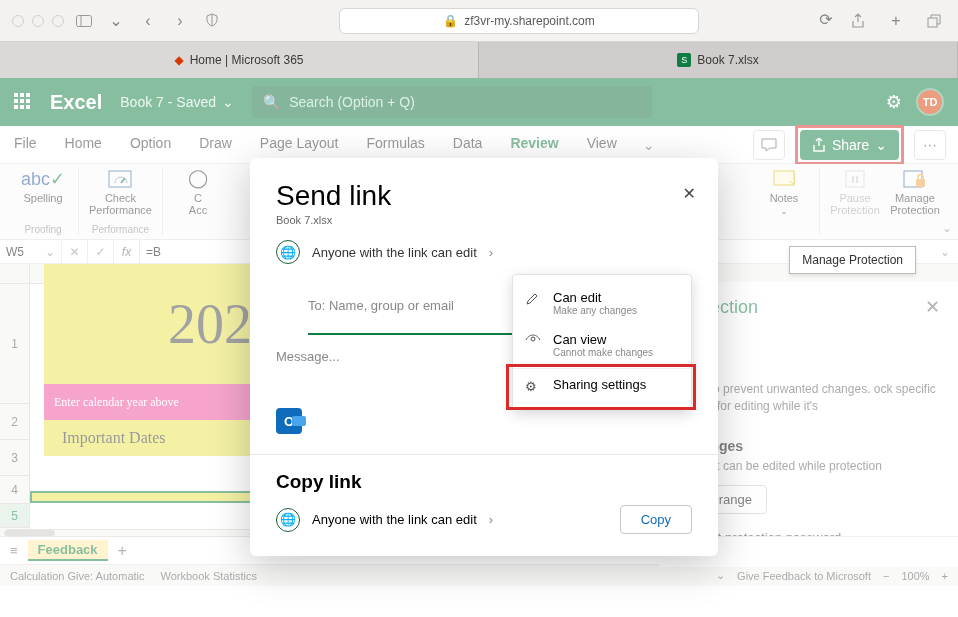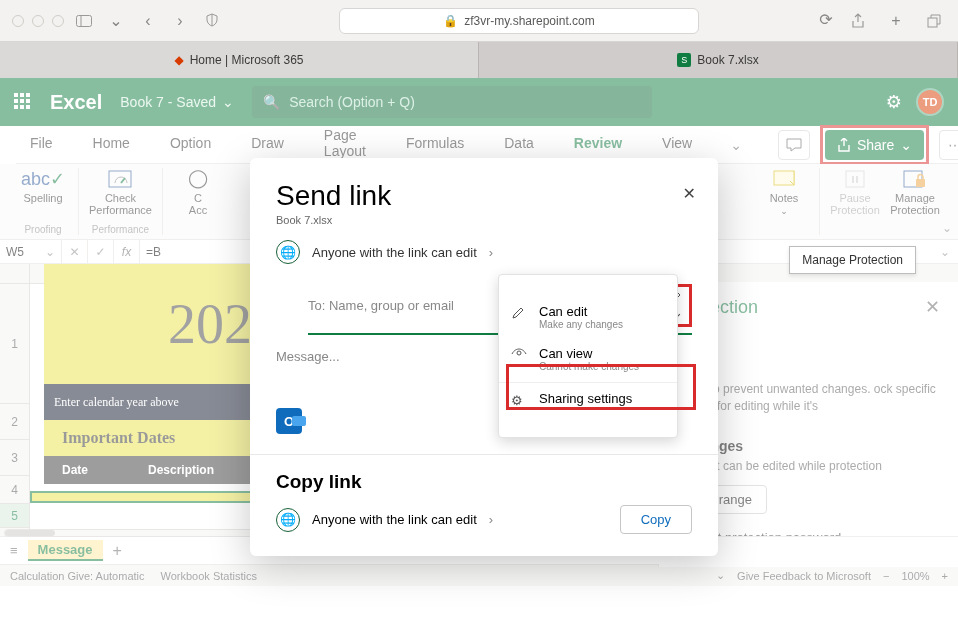--- a/index.html
+++ b/index.html
@@ -22,21 +22,21 @@
 .excel-header { height: 48px; background: #107c41; display: flex; align-items: center; padding: 0 14px; gap: 18px; color: #fff; }
 .waffle { width: 18px; height: 18px; display: grid; grid-template-columns: repeat(3,4px); grid-template-rows: repeat(3,4px); gap: 2px; }
 .waffle div { background: #fff; }
 .excel-brand { font-weight: 700; font-size: 20px; }
 .doc-name { font-size: 14px; color: #d7f0e2; display: flex; align-items: center; gap: 6px; }
 .search-bar { flex: 1; max-width: 400px; height: 32px; background: #0a6a37; border-radius: 4px; display: flex; align-items: center; padding: 0 12px; color: #b9e2cc; font-size: 14px; gap: 8px; }
 .header-right { margin-left: auto; display: flex; align-items: center; gap: 14px; }
 .avatar { width: 28px; height: 28px; border-radius: 50%; background: #d83b01; color: #fff; display: flex; align-items: center; justify-content: center; font-size: 11px; font-weight: 600; border: 2px solid #5aac84; }
 
 
-.ribbon-tabs { height: 38px; background: #fff; border-bottom: 1px solid #e1dfdd; display: flex; align-items: center; padding: 0 12px; gap: 36px; font-size: 14px; color: #323130; margin-left: 16px; }
+.ribbon-tabs { height: 38px; background: #fff; border-bottom: 1px solid #e1dfdd; display: flex; align-items: center; padding: 0 12px; gap: 24px; font-size: 14px; color: #323130; }
 .ribbon-tab { padding: 0 2px; height: 100%; display: flex; align-items: center; border-bottom: 3px solid transparent; }
 .ribbon-tab.active { border-bottom-color: #107c41; color: #107c41; font-weight: 600; }
 .ribbon-right { margin-left: auto; display: flex; align-items: center; gap: 10px; }
 .share-btn { height: 30px; padding: 0 12px; background: #107c41; color: #fff; border-radius: 4px; display: flex; align-items: center; gap: 6px; font-size: 14px; }
 .share-highlight { border: 3px solid #d92b2b; padding: 2px; }
 .icon-btn { width: 32px; height: 30px; border: 1px solid #d2d0ce; border-radius: 4px; display: flex; align-items: center; justify-content: center; color: #555; }
 
 
 .ribbon-commands { height: 76px; background: #f8f8f8; border-bottom: 1px solid #e1dfdd; display: flex; padding: 4px 8px; position: relative; }
 .ribbon-group { display: flex; flex-direction: column; align-items: center; padding: 0 10px; border-right: 1px solid #e1dfdd; justify-content: space-between; }
@@ -56,22 +56,22 @@
 .grid-area { position: relative; height: 272px; display: flex; background: #fff; }
 .row-headers { width: 30px; background: #f3f2f1; border-right: 1px solid #d2d0ce; }
 .row-header { height: 40px; display: flex; align-items: center; justify-content: center; font-size: 12px; color: #555; border-bottom: 1px solid #d2d0ce; }
 .row-header.first { height: 20px; }
 .row-header.selected { background: #d4e8db; color: #107c41; }
 .col-headers { height: 20px; display: flex; background: #f3f2f1; border-bottom: 1px solid #d2d0ce; }
 .col-header { width: 80px; display: flex; align-items: center; justify-content: center; font-size: 12px; color: #555; border-right: 1px solid #d2d0ce; }
 .grid-content { flex: 1; position: relative; overflow: hidden; }
 .calendar-sheet { position: absolute; left: 14px; top: 0; width: 360px; }
 .year-cell { height: 120px; background: #e8e24b; display: flex; align-items: center; justify-content: center; font-size: 56px; color: #444; font-family: Georgia, serif; }
-.hint-cell { height: 36px; background: #0f172a; color: #fff; font-size: 12px; display: flex; align-items: center; padding: 0 10px; font-family: Georgia, serif; }
-.important-dates { height: 36px; background: #e8e24b; font-size: 16px; color: #333; display: flex; align-items: center; padding: 0 18px; font-family: Georgia, serif; font-weight: bold; }
+.hint-cell { height: 36px; background: #ec4899; color: #fff; font-size: 12px; display: flex; align-items: center; padding: 0 10px; font-family: Georgia, serif; }
+.important-dates { height: 36px; background: #e8e24b; font-size: 16px; color: #333; display: flex; align-items: center; padding: 0 18px; font-family: Georgia, serif; }
 .date-header { height: 28px; background: #3a3a3a; color: #fff; font-size: 12px; display: flex; padding: 0 18px; gap: 60px; align-items: center; font-weight: 600; }
 .yellow-strip { position: absolute; top: 227px; left: 0; right: 0; height: 12px; background: #e8e24b; border: 2px solid #107c41; }
 
 
 .sheet-tabs { height: 28px; background: #fff; border-top: 1px solid #e1dfdd; display: flex; align-items: center; padding: 0 10px; gap: 10px; font-size: 13px; position: relative; }
 .sheet-tab { padding: 2px 10px; background: #ffe89e; border-bottom: 2px solid #107c41; color: #107c41; font-weight: 600; }
 .hscroll { position: absolute; left: 4px; top: -8px; width: 640px; height: 8px; background: #f3f2f1; border: 1px solid #d2d0ce; border-radius: 4px; }
 .hscroll-thumb { width: 50px; height: 100%; background: #c8c6c4; border-radius: 4px; }
 
 
@@ -106,21 +106,21 @@
 .msg-field { margin-top: 14px; font-size: 13px; color: #888; }
 .outlook-icon { width: 26px; height: 26px; background: #0f6cbd; border-radius: 4px; margin-top: 44px; display: flex; align-items: center; justify-content: center; color: #fff; font-size: 13px; font-weight: 700; position: relative; }
 .outlook-icon::after { content: ""; width: 14px; height: 10px; background: #49a5ed; position: absolute; right: -4px; top: 8px; border-radius: 2px; }
 .dialog-divider { height: 1px; background: #e8e8e8; margin: 20px -26px 0; }
 .copy-section { padding-top: 16px; }
 .copy-title { font-size: 19px; font-weight: 600; }
 .copy-row { display: flex; align-items: center; margin-top: 12px; gap: 12px; font-size: 13px; }
 .copy-btn { margin-left: auto; padding: 6px 20px; border: 1px solid #c8c6c4; border-radius: 4px; color: #0f6cbd; font-size: 13px; }
 
 
-.perm-menu { position: absolute; right: 40px; top: 116px; width: 180px; background: #fff; border: 1px solid #e2e2e2; border-radius: 4px; box-shadow: 0 4px 14px rgba(0,0,0,.16); z-index: 55; padding: 21px 0; }
+.perm-menu { position: absolute; right: 26px; top: 116px; width: 180px; background: #fff; border: 1px solid #e2e2e2; border-radius: 4px; box-shadow: 0 4px 14px rgba(0,0,0,.16); z-index: 55; padding: 7px 0; }
 .perm-item { display: flex; align-items: flex-start; gap: 10px; padding: 8px 12px; font-size: 13px; }
 .perm-item-icon { width: 18px; color: #555; flex-shrink: 0; margin-top: 2px; }
 .perm-item-sub { font-size: 10px; color: #888; }
 .perm-item.settings { border-top: 1px solid #eee; margin-top: 2px; }
 .settings-highlight { position: absolute; right: 22px; top: 206px; width: 190px; height: 46px; border: 3px solid #d92b2b; z-index: 56; }
 
 svg { display: block; }
 </style>
 </head>
 <body>
@@ -338,24 +338,20 @@
     </div>
     <div class="grid-content">
       <div class="col-headers">
         <div class="col-header" style="width:40px;">A</div>
         <div class="col-header" style="width:140px;">B</div>
       </div>
       <div class="calendar-sheet">
         <div class="year-cell">2023</div>
         <div class="hint-cell">Enter calendar year above</div>
         <div class="important-dates">Important Dates</div>
-        <div class="date-header">
-          <span>Date</span>
-          <span>Description</span>
-        </div>
       </div>
       <div class="yellow-strip"></div>
     </div>
   </div>
 </div>
 
 <div class="side-panel">
   <div class="panel-title">
     <span>Protection</span>
     <span class="panel-close">✕</span>
@@ -370,21 +366,21 @@
     <span>›</span>
     <span>Sheet protection password</span>
   </div>
 </div>
 
 <div class="sheet-tabs">
   <div class="hscroll">
       <div class="hscroll-thumb"></div>
     </div>
   <span style="color:#666;">≡</span>
-  <div class="sheet-tab">Message</div>
+  <div class="sheet-tab">Feedback</div>
   <span style="color:#666;font-size:16px;">+</span>
 </div>
 
 <div class="status-bar">
   <span>Calculation Give: Automatic</span>
   <span>Workbook Statistics</span>
   <div class="status-right">
     <span>⌄</span>
     <span>Give Feedback to Microsoft</span>
     <span>−</span>

